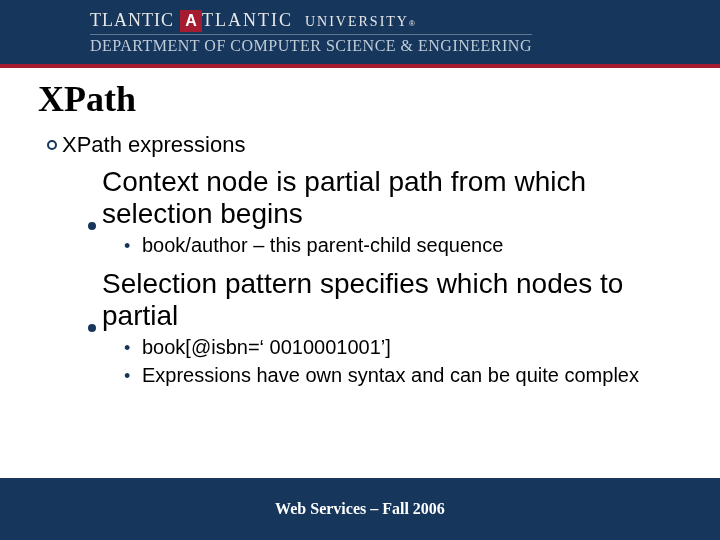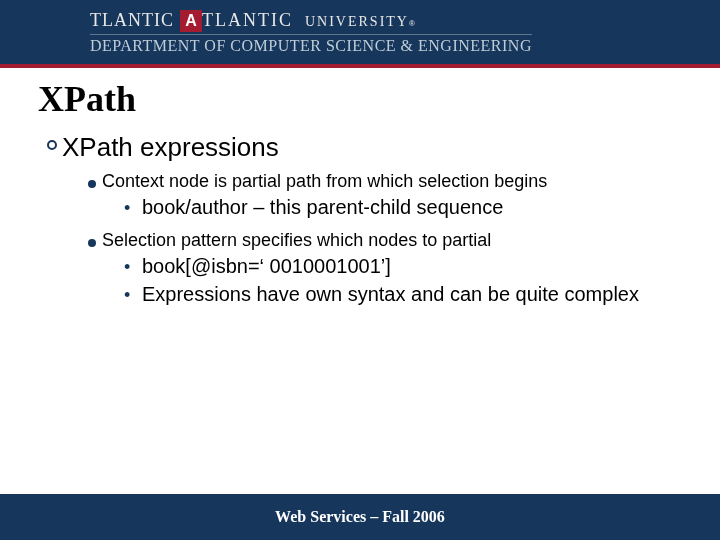--- a/index.html
+++ b/index.html
@@ -12,32 +12,32 @@
   .logo-univ { color: #e8e8e8; font-family: Georgia, 'Times New Roman', serif; font-size: 14px; font-variant: small-caps; letter-spacing: 2px; margin-left: 4px; text-align: center;}
   .logo-r { font-size: 8px; color: #e8e8e8; vertical-align: super;}
   .dept-line { border-top: 1px solid #5f788f; margin-top: 2px;}
   .dept { color: #bfcdd9; font-size: 16px; letter-spacing: 0.5px; font-family: Georgia, serif; margin-top: 2px;}
   
   .header-inner { display:flex; flex-direction:column; }
   .top-row { display:flex; align-items:baseline; }
   .red-bar { height: 4px; background: #a51c30; }
   .content { flex: 1; padding: 10px 30px 0 38px; color: #000; }
   .title { font-family: 'Times New Roman', Times, serif; font-size: 36px; font-weight: 700; margin-bottom: 12px; }
-  .lvl1 { display: flex; align-items: flex-start; font-size: 26px; margin-bottom: 8px; margin-left: 4px;}
+  .lvl1 { display: flex; align-items: flex-start; font-size: 22px; margin-bottom: 8px; margin-left: 4px;}
   .lvl1 .bullet { width: 20px; flex-shrink: 0; display:flex; justify-content:center; padding-top:8px;}
   .circ-open { width: 10px; height: 10px; border: 2px solid #16365c; border-radius: 50%; display:inline-block;}
   .lvl1 .text { flex: 1; font-family: Arial, sans-serif; }
-  .lvl2 { display: flex; align-items: flex-start; font-size: 18px; margin: 6px 0 4px 44px; }
+  .lvl2 { display: flex; align-items: flex-end; font-size: 28px; margin: 6px 0 4px 44px; }
   .lvl2 .bullet { width: 20px; flex-shrink:0; display:flex; justify-content:center; padding-top:9px;}
   .disc { width: 8px; height: 8px; background: #16365c; border-radius: 50%; display:inline-block;}
   .lvl2 .text { flex: 1; }
   .lvl3 { display: flex; align-items: flex-start; font-size: 20px; margin: 4px 0 4px 86px; }
   .lvl3 .bullet { width: 18px; flex-shrink:0; color: #16365c; font-size: 18px; line-height: 24px;}
   .lvl3 .text { flex: 1; }
-  .footer { background: #16365c; height: 46px; display: flex; align-items: center; justify-content: center; }
+  .footer { background: #16365c; height: 62px; display: flex; align-items: center; justify-content: center; }
   .footer-text { color: #fff; font-family: 'Times New Roman', Times, serif; font-weight: bold; font-size: 16px; }
 </style>
 </head>
 <body>
 
 <div class="slide">
   <div class="header">
     <div class="header-inner">
       <div class="top-row">
         <span class="logo-fl">TLANTIC</span>

